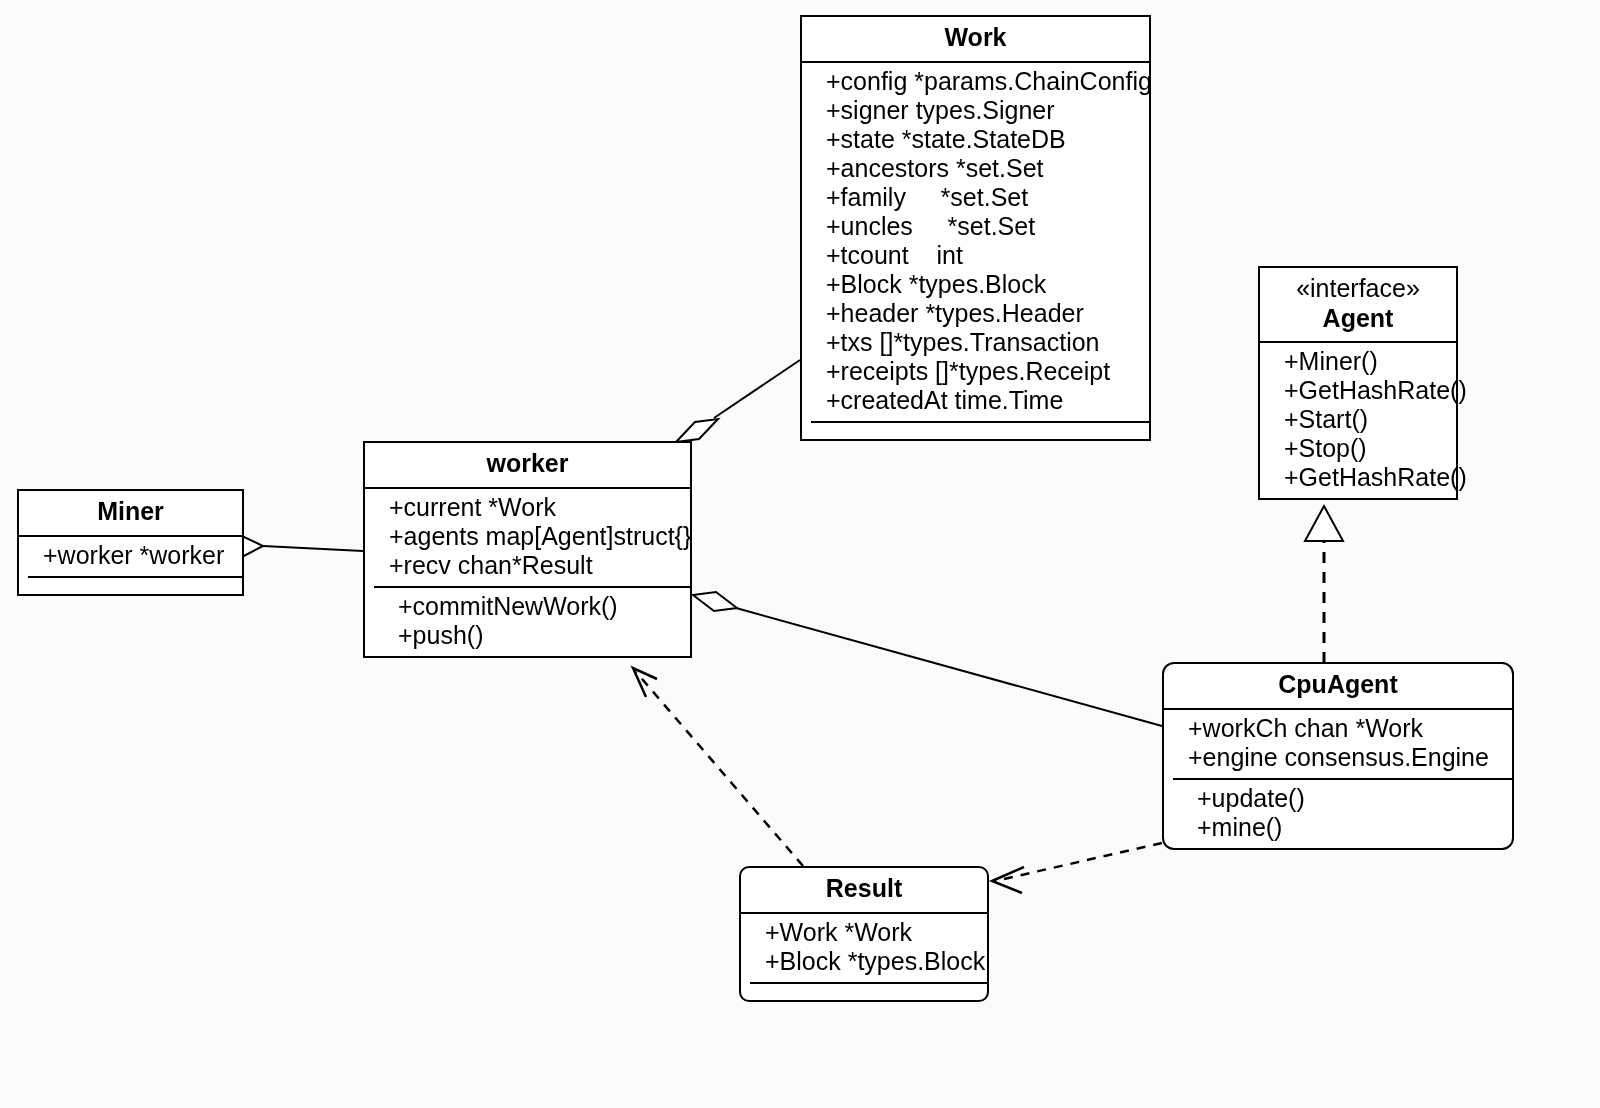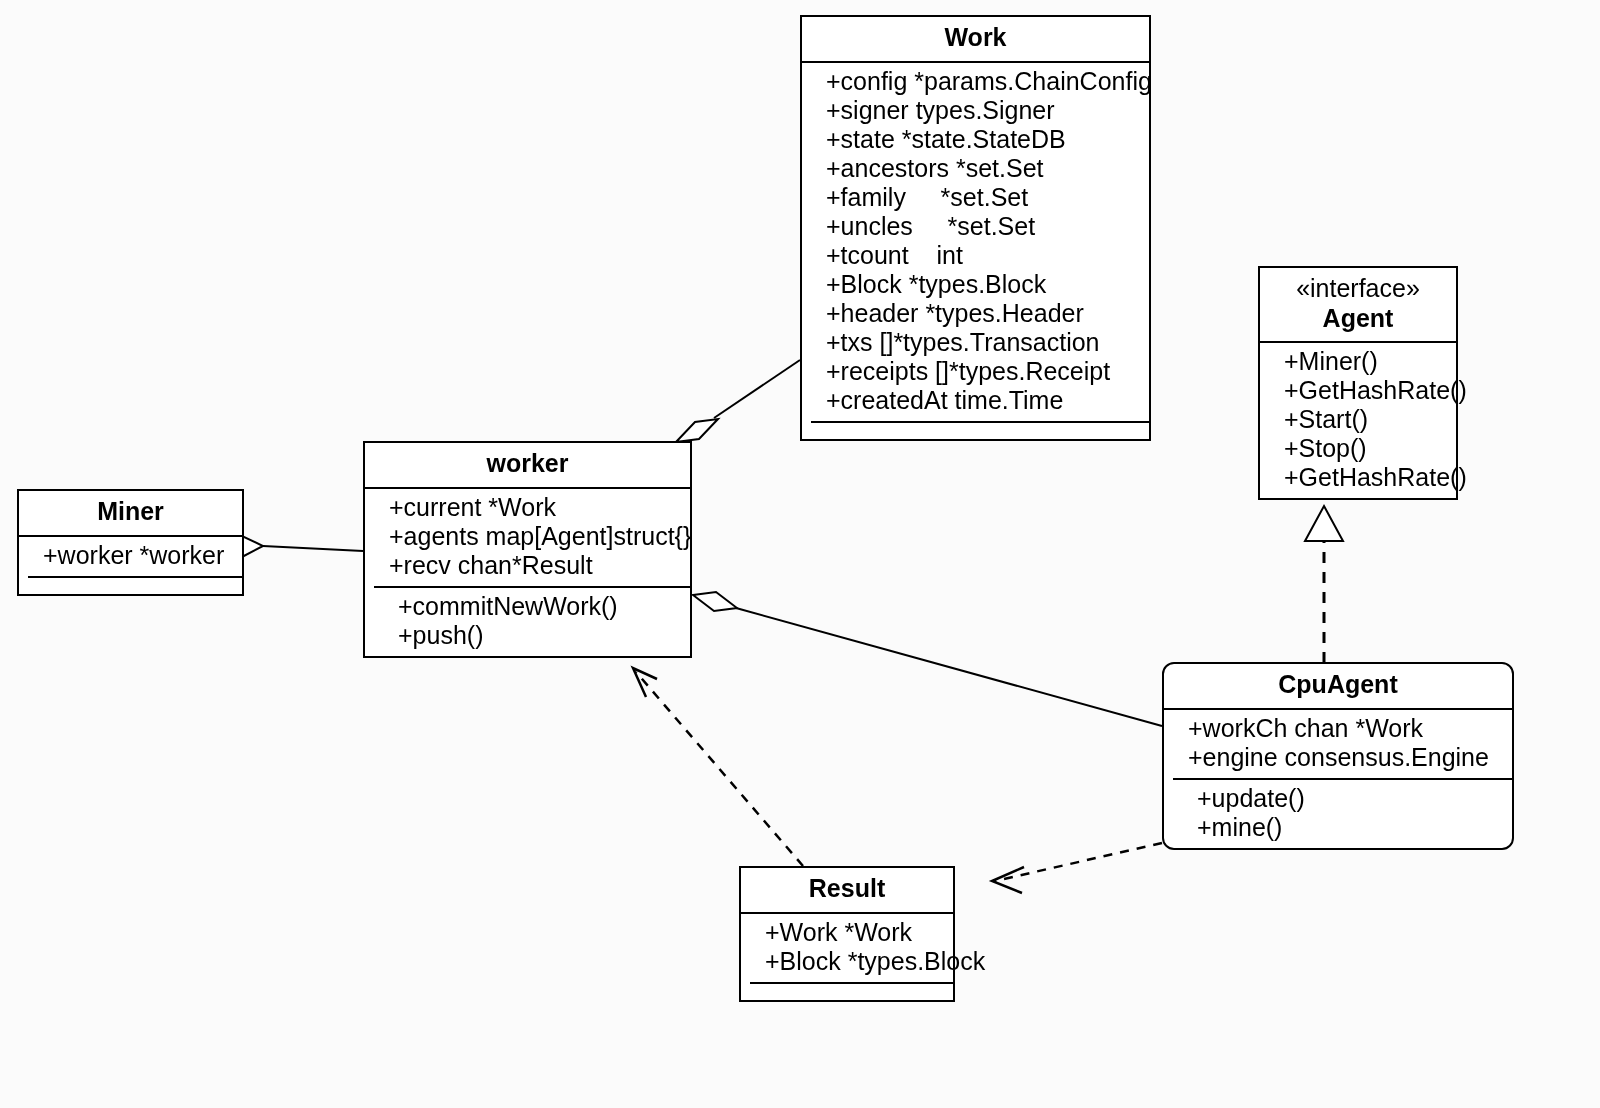--- a/index.html
+++ b/index.html
@@ -177,21 +177,21 @@
     <div class="uml-compartment">
       <div class="row">+workCh chan *Work</div>
       <div class="row">+engine consensus.Engine</div>
     </div>
     <div class="uml-compartment divider">
       <div class="row">+update()</div>
       <div class="row">+mine()</div>
     </div>
   </div>
 
-  <div class="uml-class" style="left:739px; top:866px; width:216px;">
+  <div class="uml-class" style="left:739px; top:866px; width:250px;border-radius:10px;">
     <div class="uml-header">
       <span class="cname">Result</span>
     </div>
     <div class="uml-compartment">
       <div class="row">+Work *Work</div>
       <div class="row">+Block *types.Block</div>
     </div>
     <div class="uml-compartment divider empty"></div>
   </div>
 

